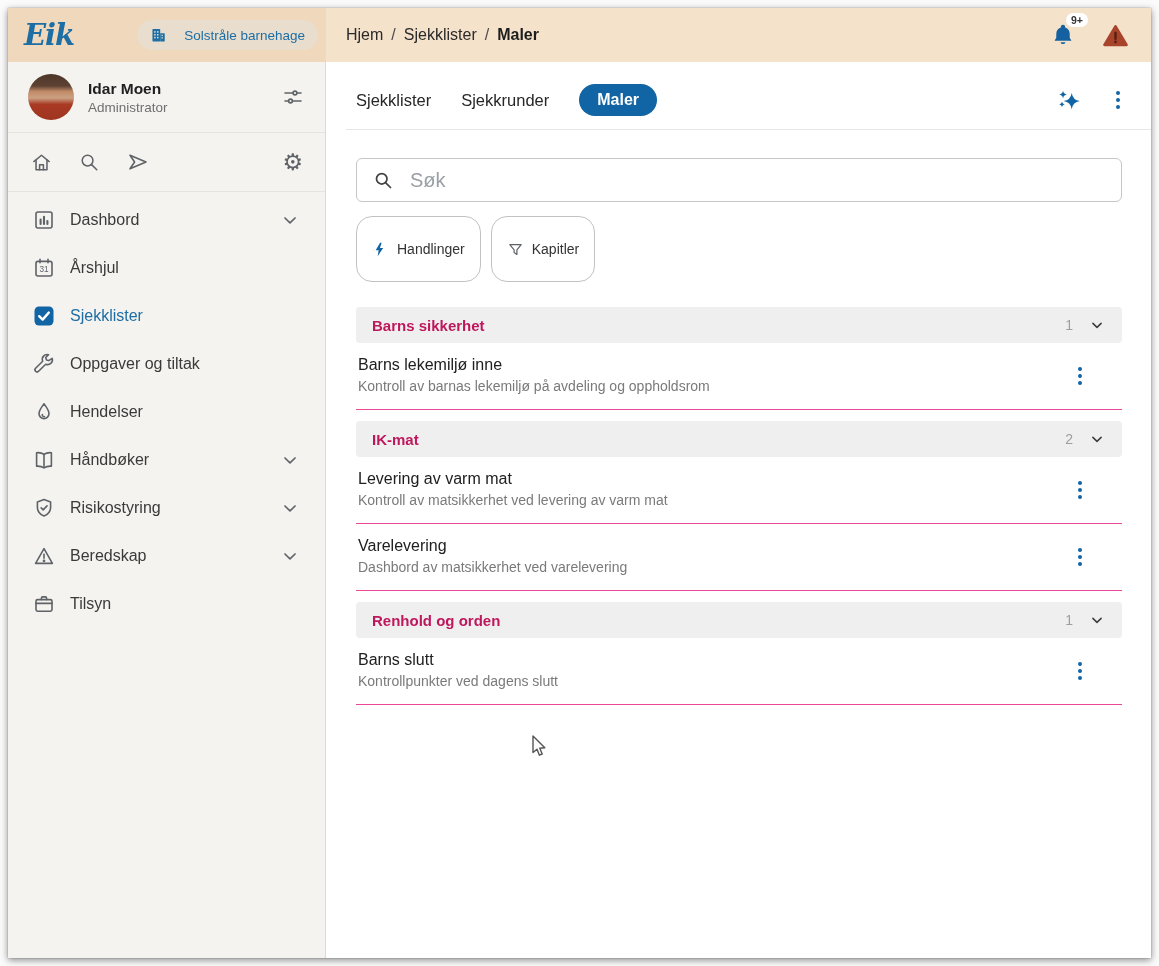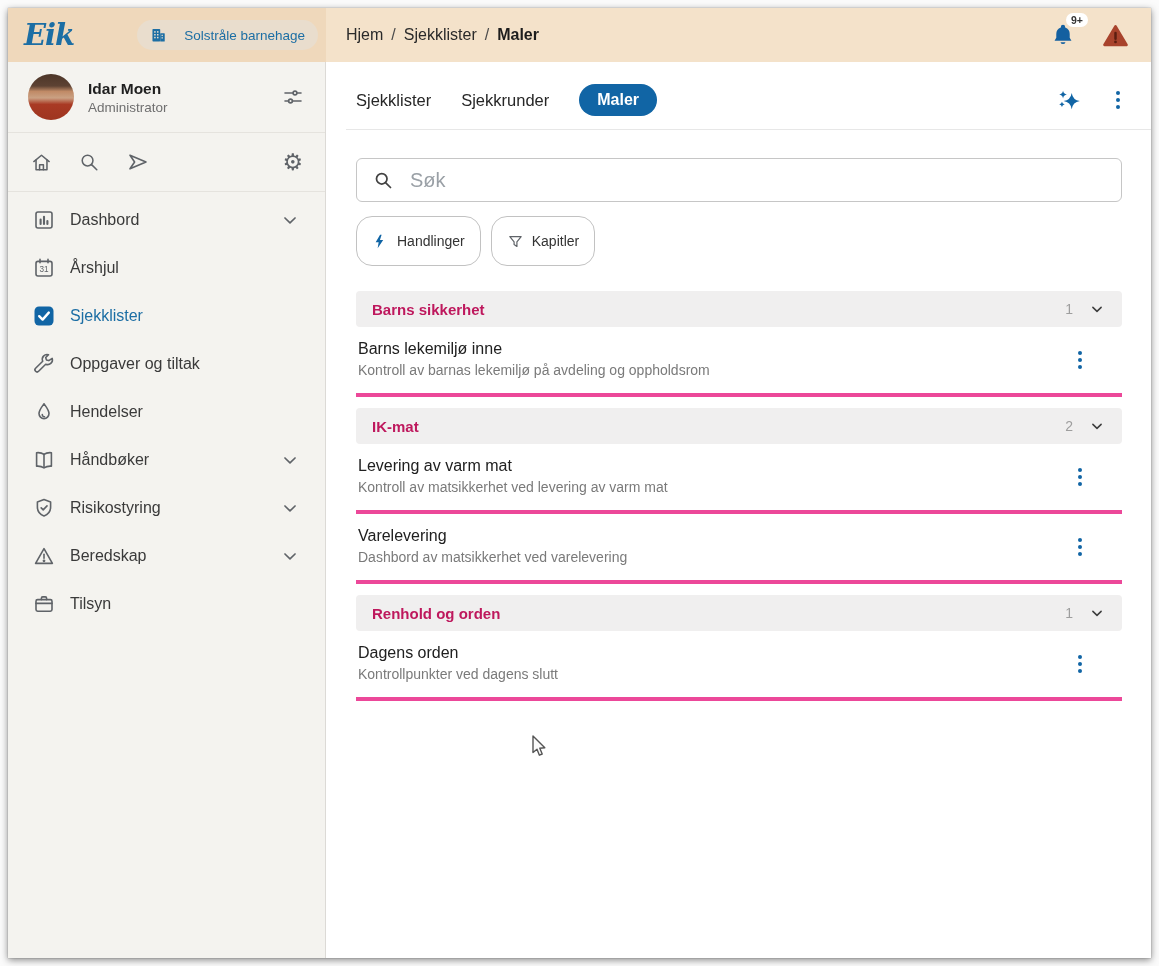--- a/index.html
+++ b/index.html
@@ -55,29 +55,29 @@
   .kebab{display:flex;flex-direction:column;gap:3px;cursor:pointer;padding:2px;}
   .kebab span{width:4px;height:4px;border-radius:50%;background:#1165a5;display:block;}
   .tab-divider{border-top:1px solid #e7e7e7;margin:13px -29px 0 -10px;}
   .searchbar{margin-top:28px;height:44px;border:1px solid #c6c6c6;border-radius:6px;
     display:flex;align-items:center;gap:14px;padding:0 16px;box-sizing:border-box;}
   .searchbar input{flex:1;border:none;outline:none;font-size:20px;color:#7f1d1d;
     font-family:"Liberation Sans",sans-serif;background:transparent;}
   .searchbar input::placeholder{color:#9aa0a6;}
   .chips{margin-top:14px;display:flex;gap:10px;}
   .chip{height:32px;border:1px solid #c2c2c2;border-radius:16px;background:#fff;
-    display:inline-flex;align-items:center;gap:8px;padding:8px 15px;font-size:14px;color:#333;cursor:pointer;}
+    display:inline-flex;align-items:center;gap:8px;padding:16px 15px;font-size:14px;color:#333;cursor:pointer;}
   .sections{margin-top:25px;}
   .sec-head{height:36px;background:#f0efef;border-radius:4px;display:flex;align-items:center;
     padding:0 16px;cursor:pointer;}
   .sec-head + .sec-head, .list-item + .sec-head{margin-top:11px;}
   .sec-title{font-weight:bold;font-size:15px;color:#be185d;}
   .sec-right{margin-left:auto;display:flex;align-items:center;gap:15px;}
   .sec-count{font-size:14px;color:#9e9e9e;}
-  .list-item{position:relative;padding:13px 60px 15px 2px;border-bottom:4px solid #ec4899;cursor:pointer;}
+  .list-item{position:relative;padding:13px 60px 15px 2px;border-bottom:1px solid #ec4899;cursor:pointer;}
   .li-title{font-size:16px;color:#202020;}
   .li-sub{font-size:14px;color:#7a7a7a;margin-top:4px;}
   .li-kebab{position:absolute;right:38px;top:50%;transform:translateY(-50%);}
   .cursor{position:absolute;left:522px;top:726px;pointer-events:none;z-index:50;}
   svg{display:block;}
 </style>
 </head>
 <body>
 
 <div class="window">
@@ -407,21 +407,21 @@
           <span class="sec-right">
             <span class="sec-count">1</span>
             <span>
               <svg width="18" height="18" viewBox="0 0 24 24" stroke="#3c3c3c" stroke-width="2" fill="none" stroke-linecap="round" stroke-linejoin="round">
                   <path d="M6.5 9.8 12 15.2 17.5 9.8"></path>
                 </svg>
             </span>
           </span>
         </div>
         <div class="list-item">
-          <div class="li-title">Dagens orden</div>
+          <div class="li-title">Barns slutt</div>
           <div class="li-sub">Kontrollpunkter ved dagens slutt</div>
           <span class="kebab li-kebab">
               <span></span>
               <span></span>
               <span></span>
             </span>
         </div>
 
       </div>
     </div>

